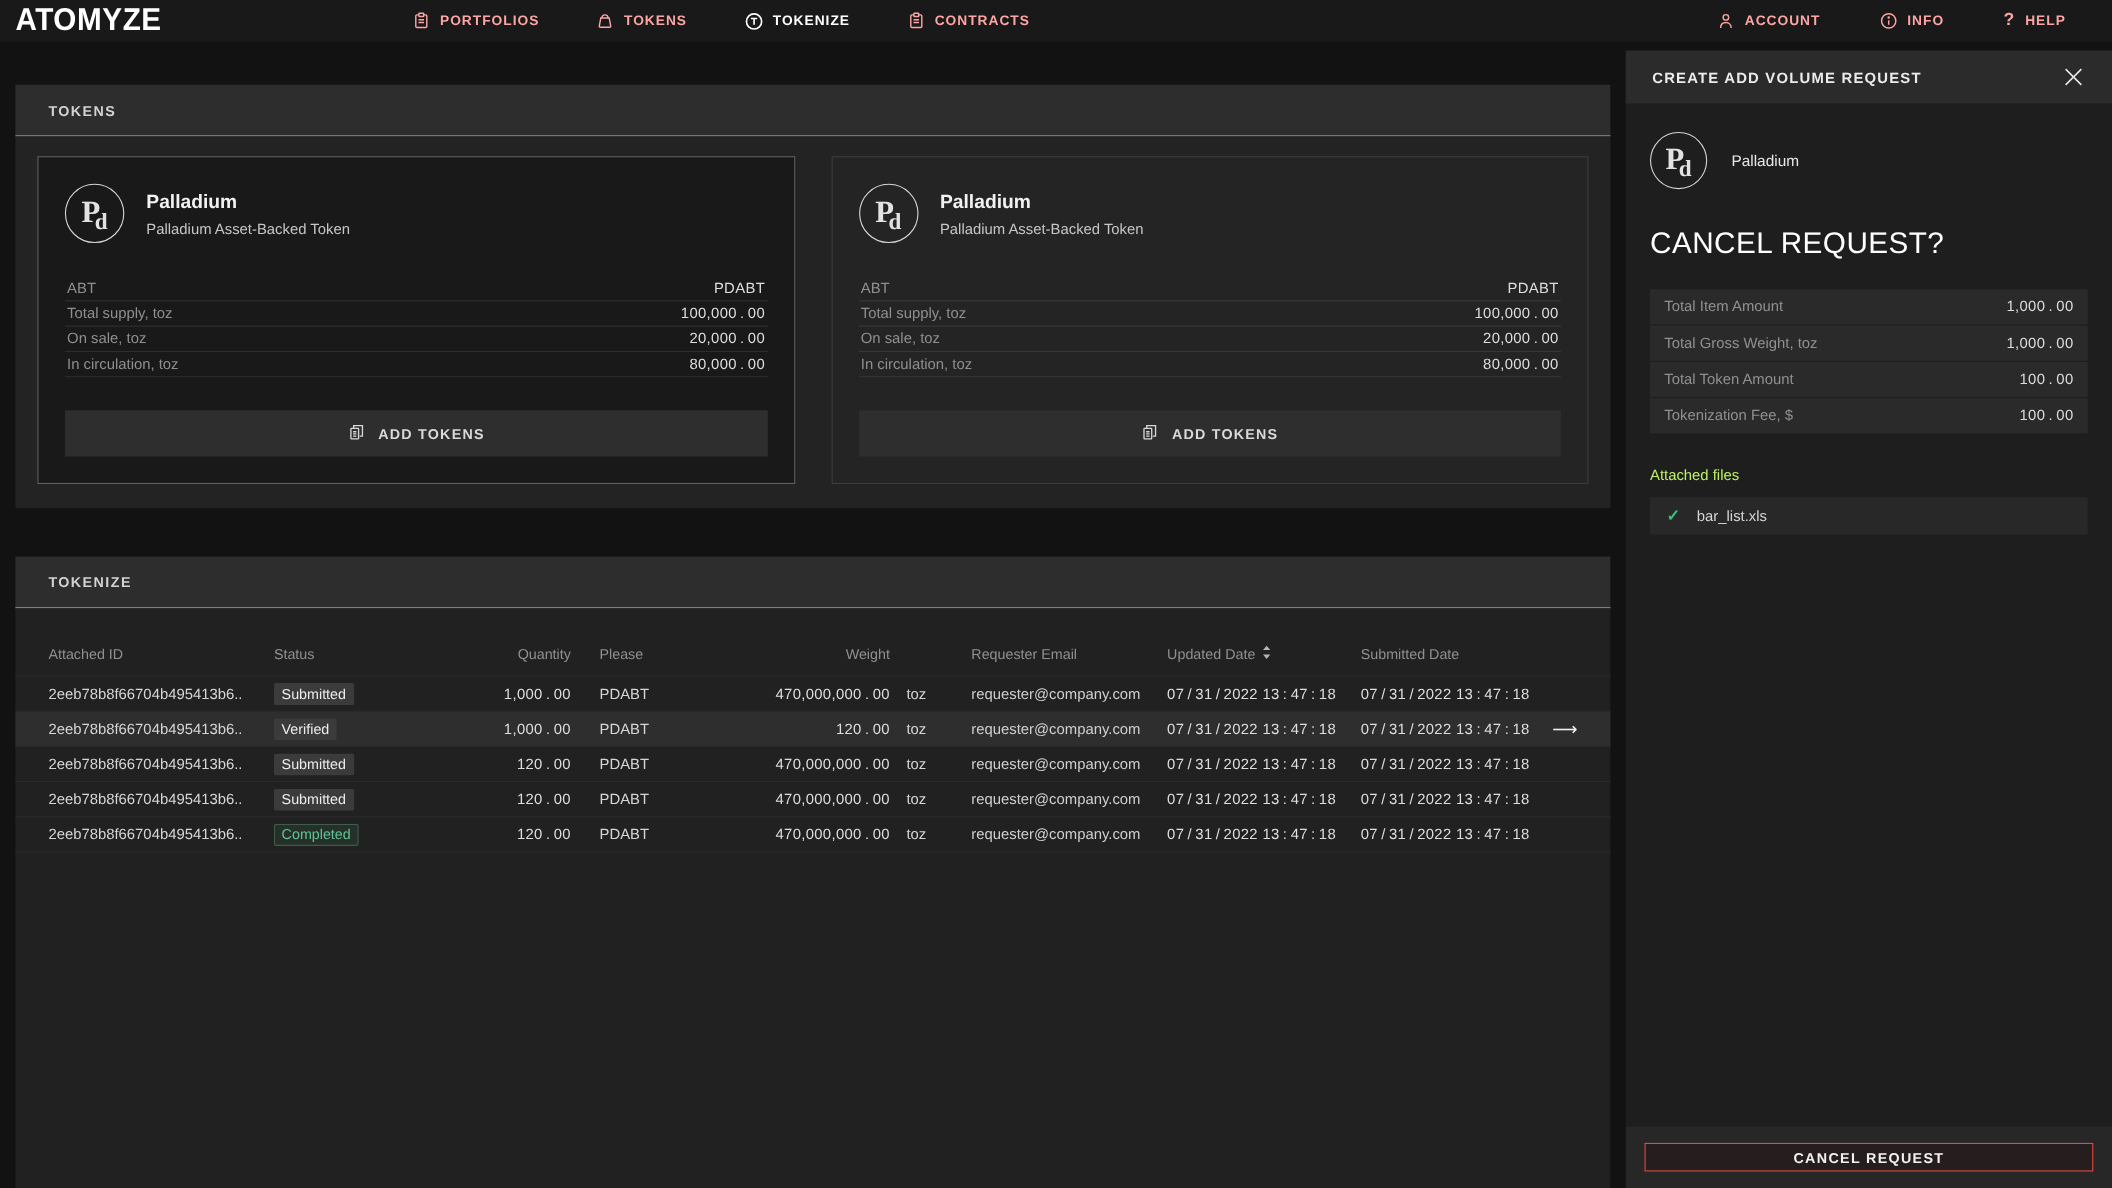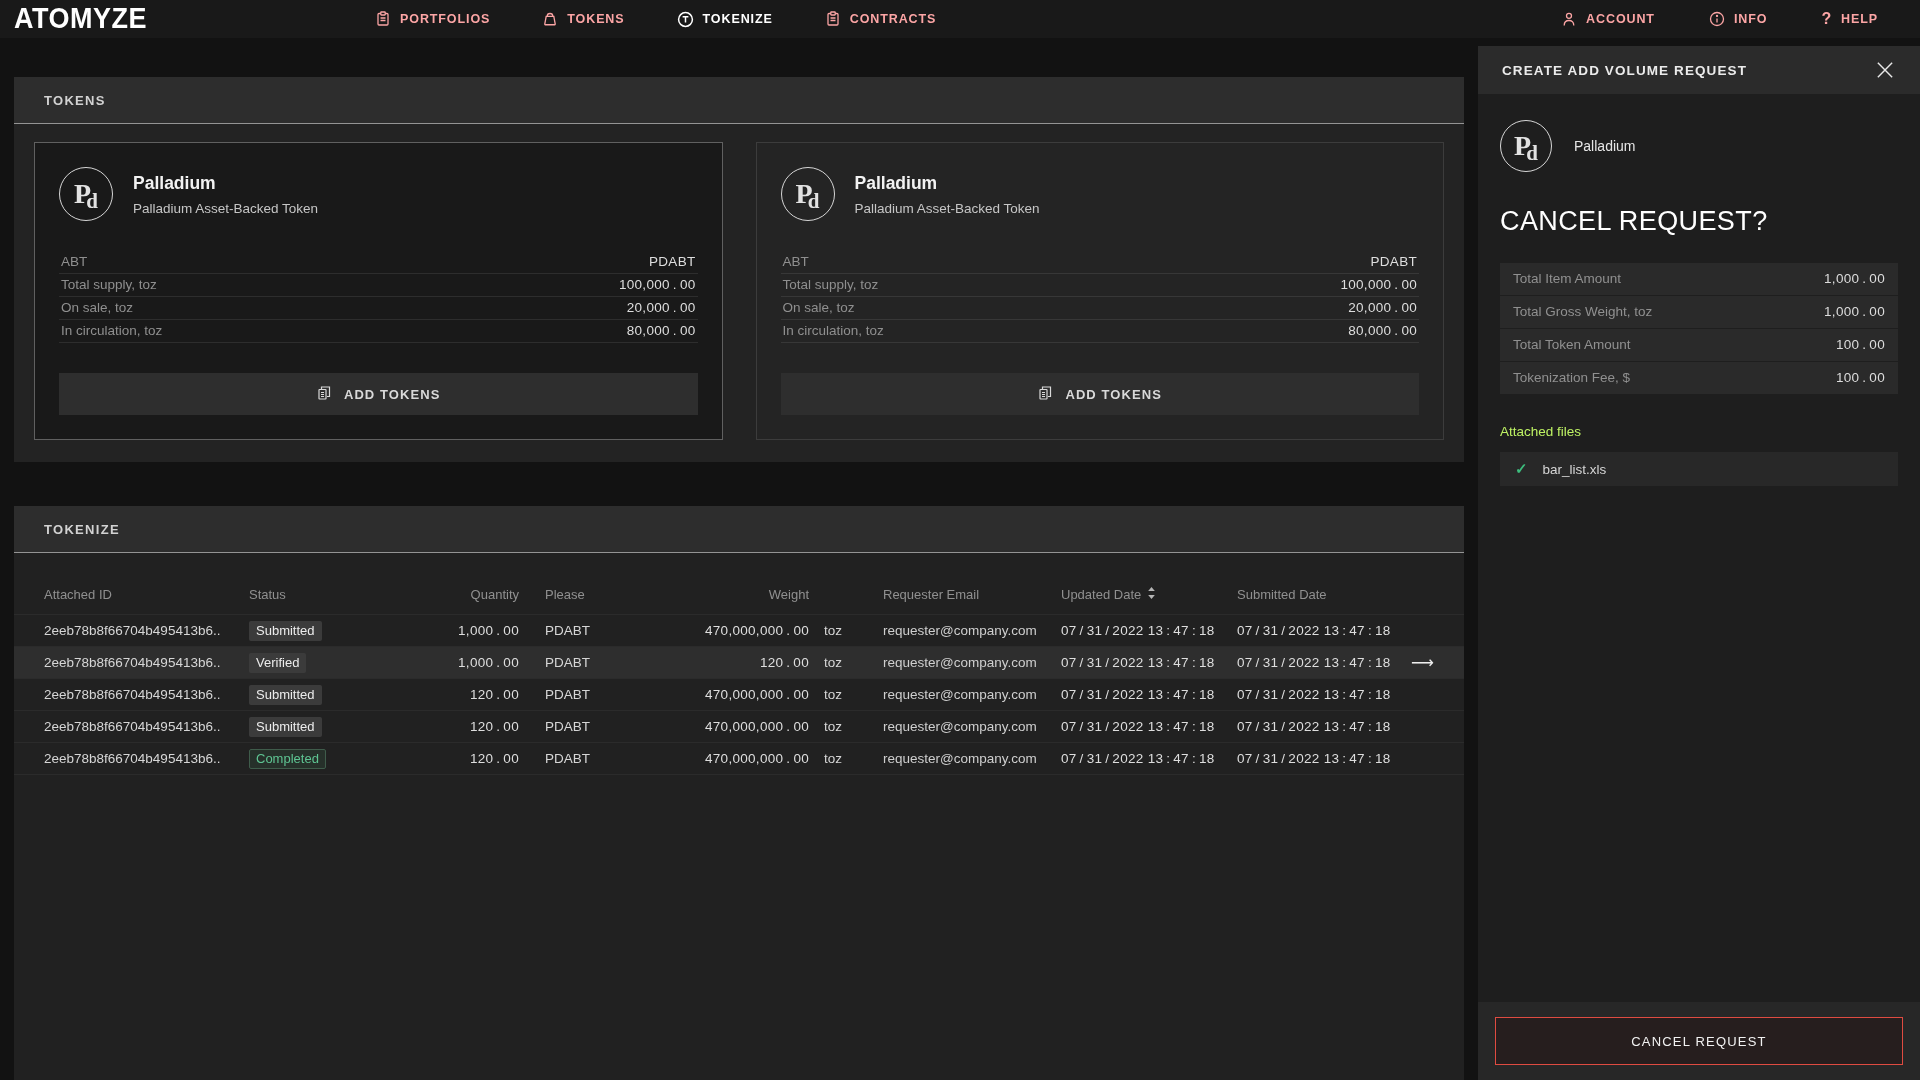--- a/index.html
+++ b/index.html
@@ -142,24 +142,24 @@
   .drow .val { color:#dcdcdc; letter-spacing:0.3px; }
   .attached-label { margin-top:30px; font-size:13.5px; color:#bef264; }
   .file-row {
     margin-top:13px; background:#282828; height:34px;
     display:flex; align-items:center; gap:15px; padding:0 15px;
     font-size:13.5px; color:#d6d6d6;
   }
   .check-glyph { color:#3dbd7d; font-size:15px; font-weight:700; }
   .panel-footer { flex:none; background:#272727; padding:15px 17px; margin-top:auto; }
   .cancel-btn {
-    width:100%; height:48px; background:#261e1e;
+    width:100%; height:26px; background:#261e1e;
     border:1px solid #df4b41;
     display:flex; align-items:center; justify-content:center;
-    font-size:13px; font-weight:400; letter-spacing:1.2px; color:#f2f2f2;
+    font-size:13px; font-weight:700; letter-spacing:1.2px; color:#f2f2f2;
   }
 </style>
 </head>
 <body>
 
 <div class="topnav">
   <div class="logo clickable">ATOMYZE</div>
 
   <div class="nav-center">
     <div class="nav-item clickable">

